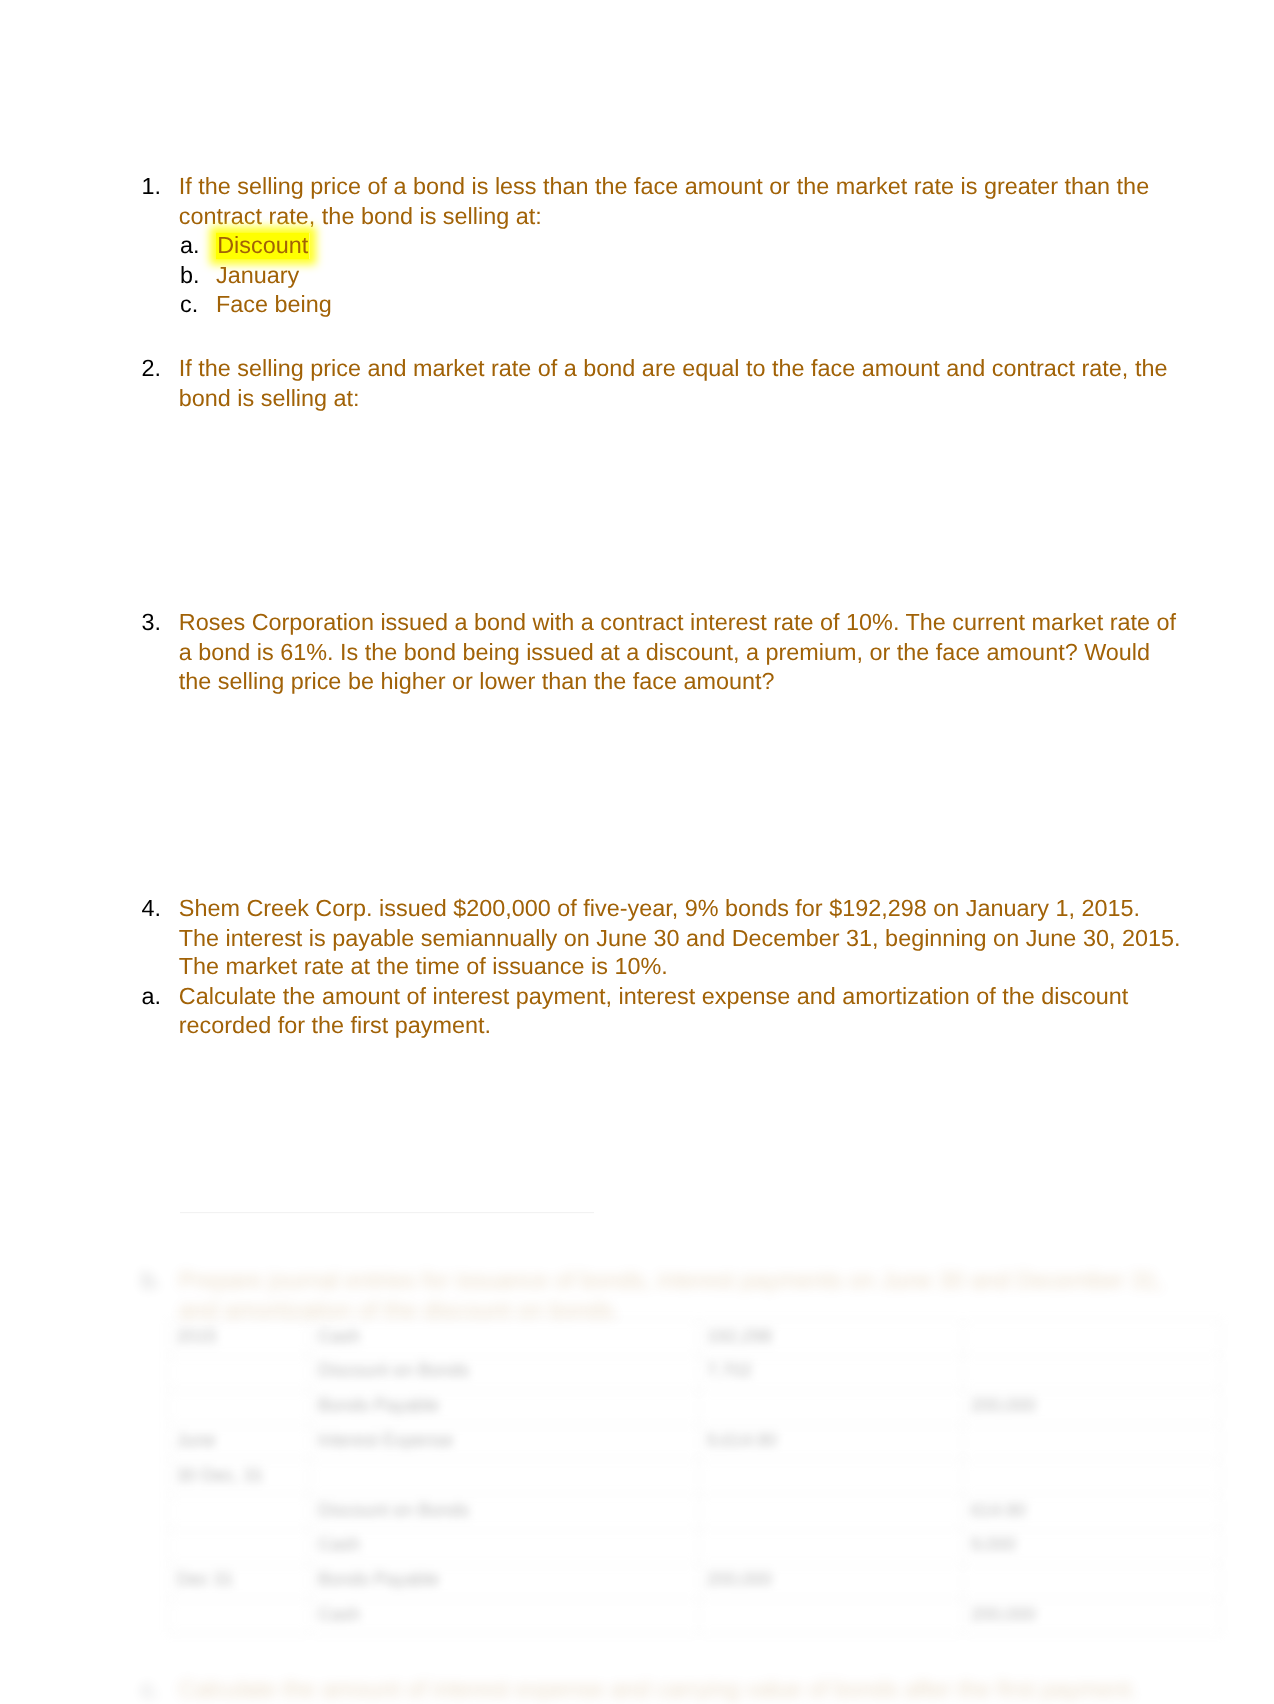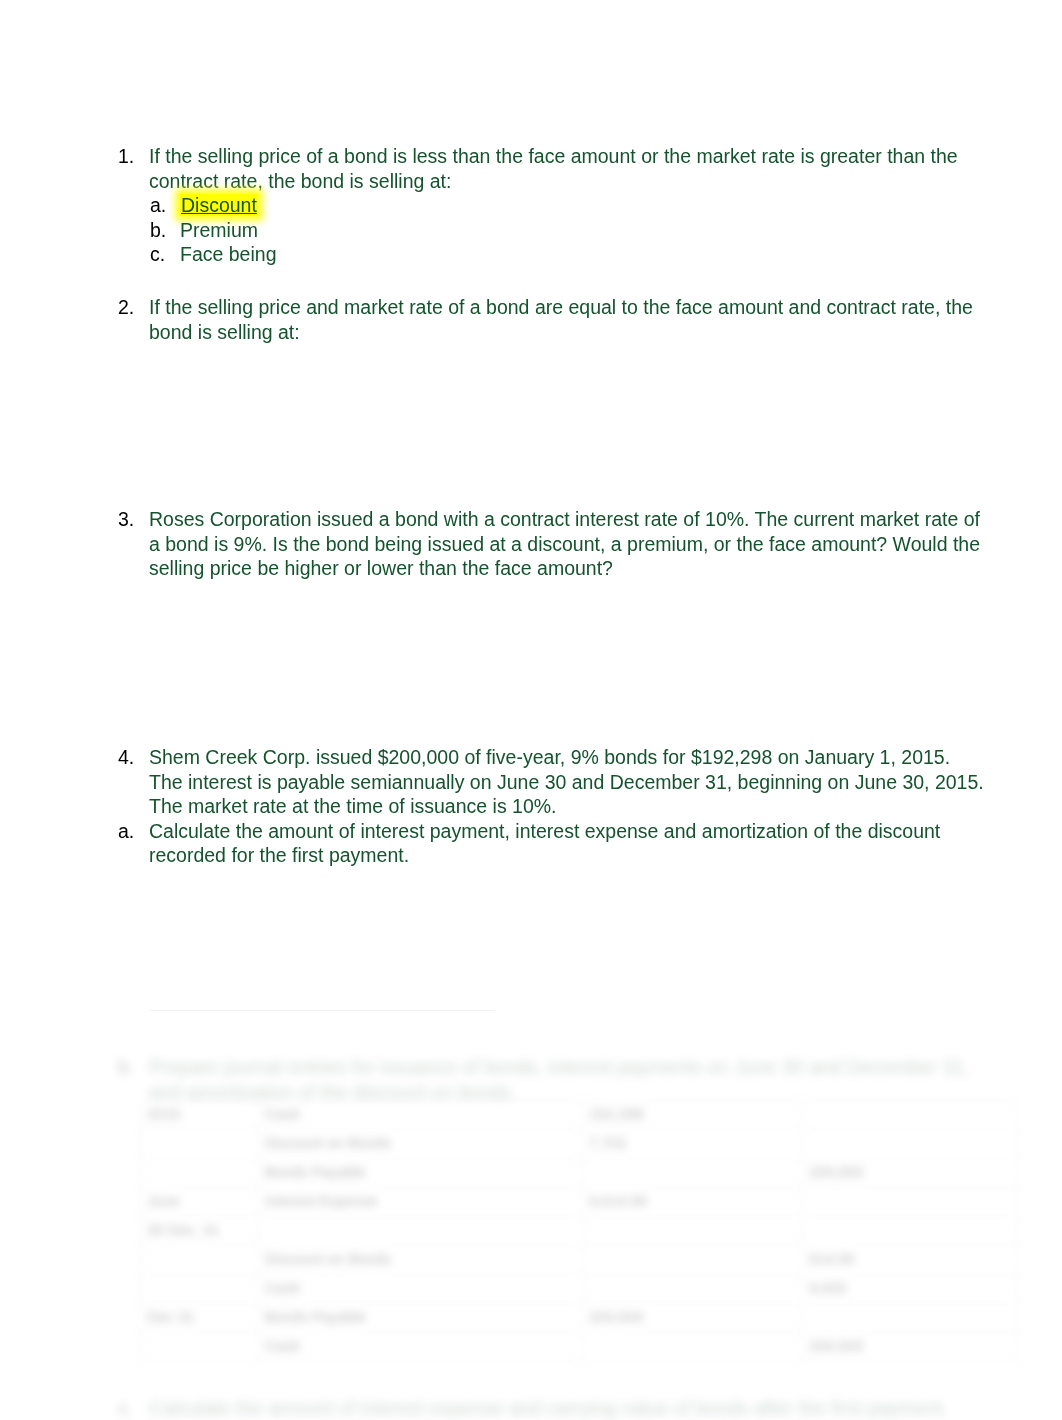--- a/index.html
+++ b/index.html
@@ -34,36 +34,35 @@
     width: 31px;
     flex: 0 0 31px;
     font-size: 19.5px;
     line-height: 24.6px;
     color: #000;
   }
   .qtext {
     flex: 1 1 auto;
     font-size: 19.5px;
     line-height: 24.6px;
-    color: #14532d;
+    color: #a16207;
     text-align: left;
   }
   
   .suboptions {
     margin-left: 32px;
   }
   .suboptions .marker {
     width: 30px;
     flex: 0 0 30px;
   }
   .hl {
     background: #ffff00;
     box-shadow: 0 0 7px 5px rgba(255,255,0,0.85);
     padding: 0 1px;
-    text-decoration: underline;
   }
 
   
   .faint-rule {
     position: absolute;
     left: 150px;
     top: 1010px;
     width: 345px;
     height: 1px;
     background: #f2f2f2;
@@ -132,40 +131,40 @@
       <div class="marker">1.</div>
       <div class="qtext">If the selling price of a bond is less than the face amount or the market rate is greater than the contract rate, the bond is selling at:</div>
     </div>
     <div class="suboptions">
       <div class="qrow">
         <div class="marker">a.</div>
         <div class="qtext"><span class="hl">Discount</span></div>
       </div>
       <div class="qrow">
         <div class="marker">b.</div>
-        <div class="qtext">Premium</div>
+        <div class="qtext">January</div>
       </div>
       <div class="qrow">
         <div class="marker">c.</div>
         <div class="qtext">Face being</div>
       </div>
     </div>
   </div>
 
   <div class="qblock" style="top:295px;">
     <div class="qrow">
       <div class="marker">2.</div>
       <div class="qtext">If the selling price and market rate of a bond are equal to the face amount and contract rate, the bond is selling at:</div>
     </div>
   </div>
 
   <div class="qblock" style="top:507px;">
     <div class="qrow">
       <div class="marker">3.</div>
-      <div class="qtext">Roses Corporation issued a bond with a contract interest rate of 10%. The current market rate of a bond is 9%. Is the bond being issued at a discount, a premium, or the face amount? Would the selling price be higher or lower than the face amount?</div>
+      <div class="qtext">Roses Corporation issued a bond with a contract interest rate of 10%. The current market rate of a bond is 61%. Is the bond being issued at a discount, a premium, or the face amount? Would the selling price be higher or lower than the face amount?</div>
     </div>
   </div>
 
   <div class="qblock" style="top:745px;">
     <div class="qrow">
       <div class="marker">4.</div>
       <div class="qtext">Shem Creek Corp. issued $200,000 of five-year, 9% bonds for $192,298 on January 1, 2015. The interest is payable semiannually on June 30 and December 31, beginning on June 30, 2015. The market rate at the time of issuance is 10%.</div>
     </div>
     <div class="qrow">
       <div class="marker">a.</div>

